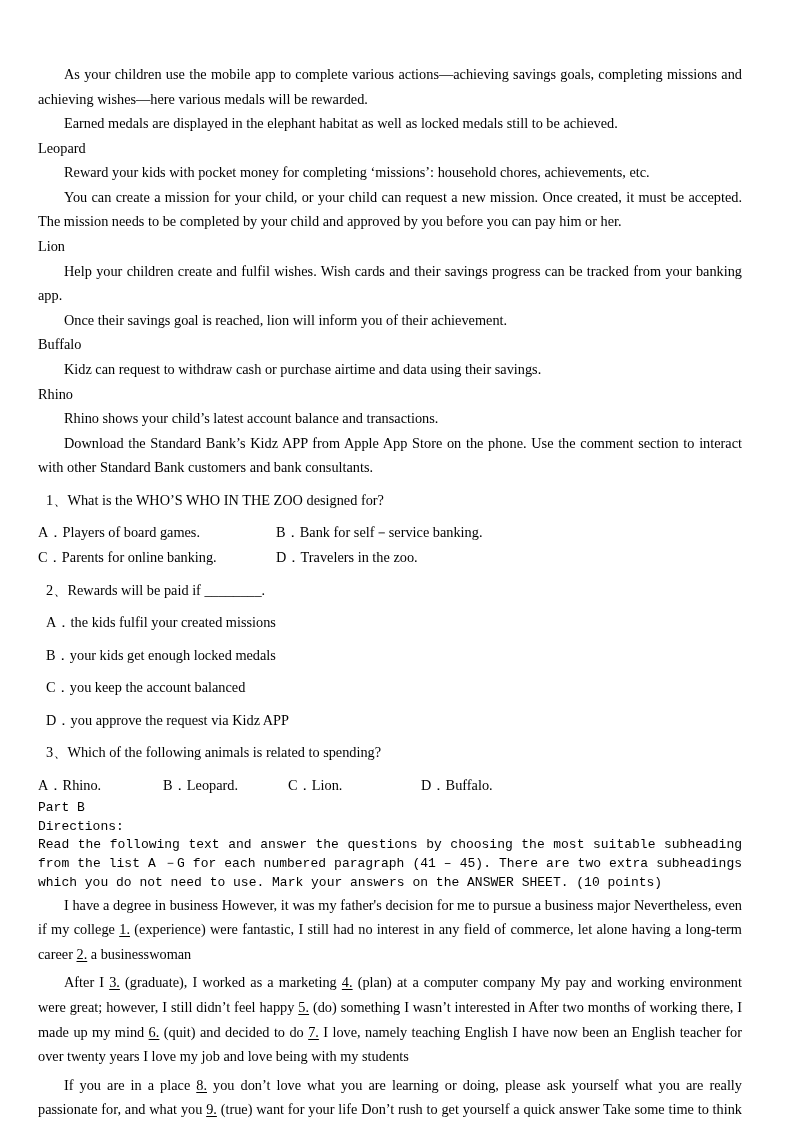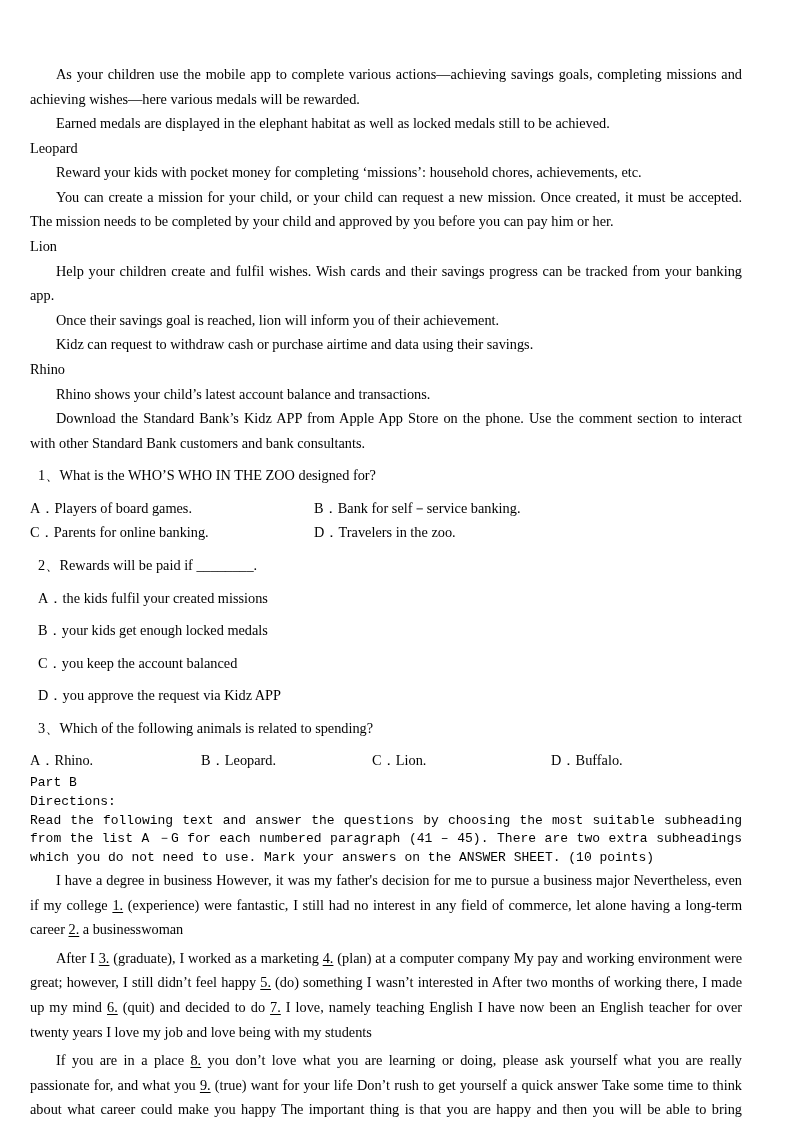--- a/index.html
+++ b/index.html
@@ -11,21 +11,21 @@
     width: 794px;
     height: 1123px;
     font-family: "Liberation Serif", serif;
     color: #000000;
   }
   .page {
     position: relative;
     width: 794px;
     height: 1123px;
     box-sizing: border-box;
-    padding: 62px 52px 40px 30px;
+    padding: 62px 52px 40px 38px;
   }
   .doc {
     font-size: 14.3px;
     line-height: 1.72;
   }
   p {
     margin: 0;
     text-align: justify;
     text-justify: inter-word;
   }
@@ -36,21 +36,20 @@
     margin: 0;
     text-indent: 0;
   }
   
   .qline {
     margin: 8px;
   }
   .opts {
     display: flex;
     margin: 0;
-    gap: 46px;
   }
   .opts .opt {
     white-space: nowrap;
   }
   .opt-c1 { width: 238px; }
   .opt-c2 { width: 238px; }
   .opt-q3-1 { width: 125px; }
   .opt-q3-2 { width: 125px; }
   .opt-q3-3 { width: 133px; }
   
@@ -83,20 +82,21 @@
     <p class="indent">Earned medals are displayed in the elephant habitat as well as locked medals still to be achieved.</p>
 
     <p class="heading-word">Leopard</p>
     <p class="indent">Reward your kids with pocket money for completing ‘missions’: household chores, achievements, etc.</p>
     <p class="indent">You can create a mission for your child, or your child can request a new mission. Once created, it must be accepted. The mission needs to be completed by your child and approved by you before you can pay him or her.</p>
 
     <p class="heading-word">Lion</p>
     <p class="indent">Help your children create and fulfil wishes. Wish cards and their savings progress can be tracked from your banking app.</p>
     <p class="indent">Once their savings goal is reached, lion will inform you of their achievement.</p>
 
+    <p class="heading-word">Buffalo</p>
     <p class="indent">Kidz can request to withdraw cash or purchase airtime and data using their savings.</p>
 
     <p class="heading-word">Rhino</p>
     <p class="indent">Rhino shows your child’s latest account balance and transactions.</p>
 
     <p class="indent">Download the Standard Bank’s Kidz APP from Apple App Store on the phone. Use the comment section to interact with other Standard Bank customers and bank consultants.</p>
 
     <p class="qline"><span>1、</span><span>What is the WHO’S WHO IN THE ZOO designed for?</span></p>
     <div class="opts">
       <span class="opt opt-c1">A．Players of board games.</span>

